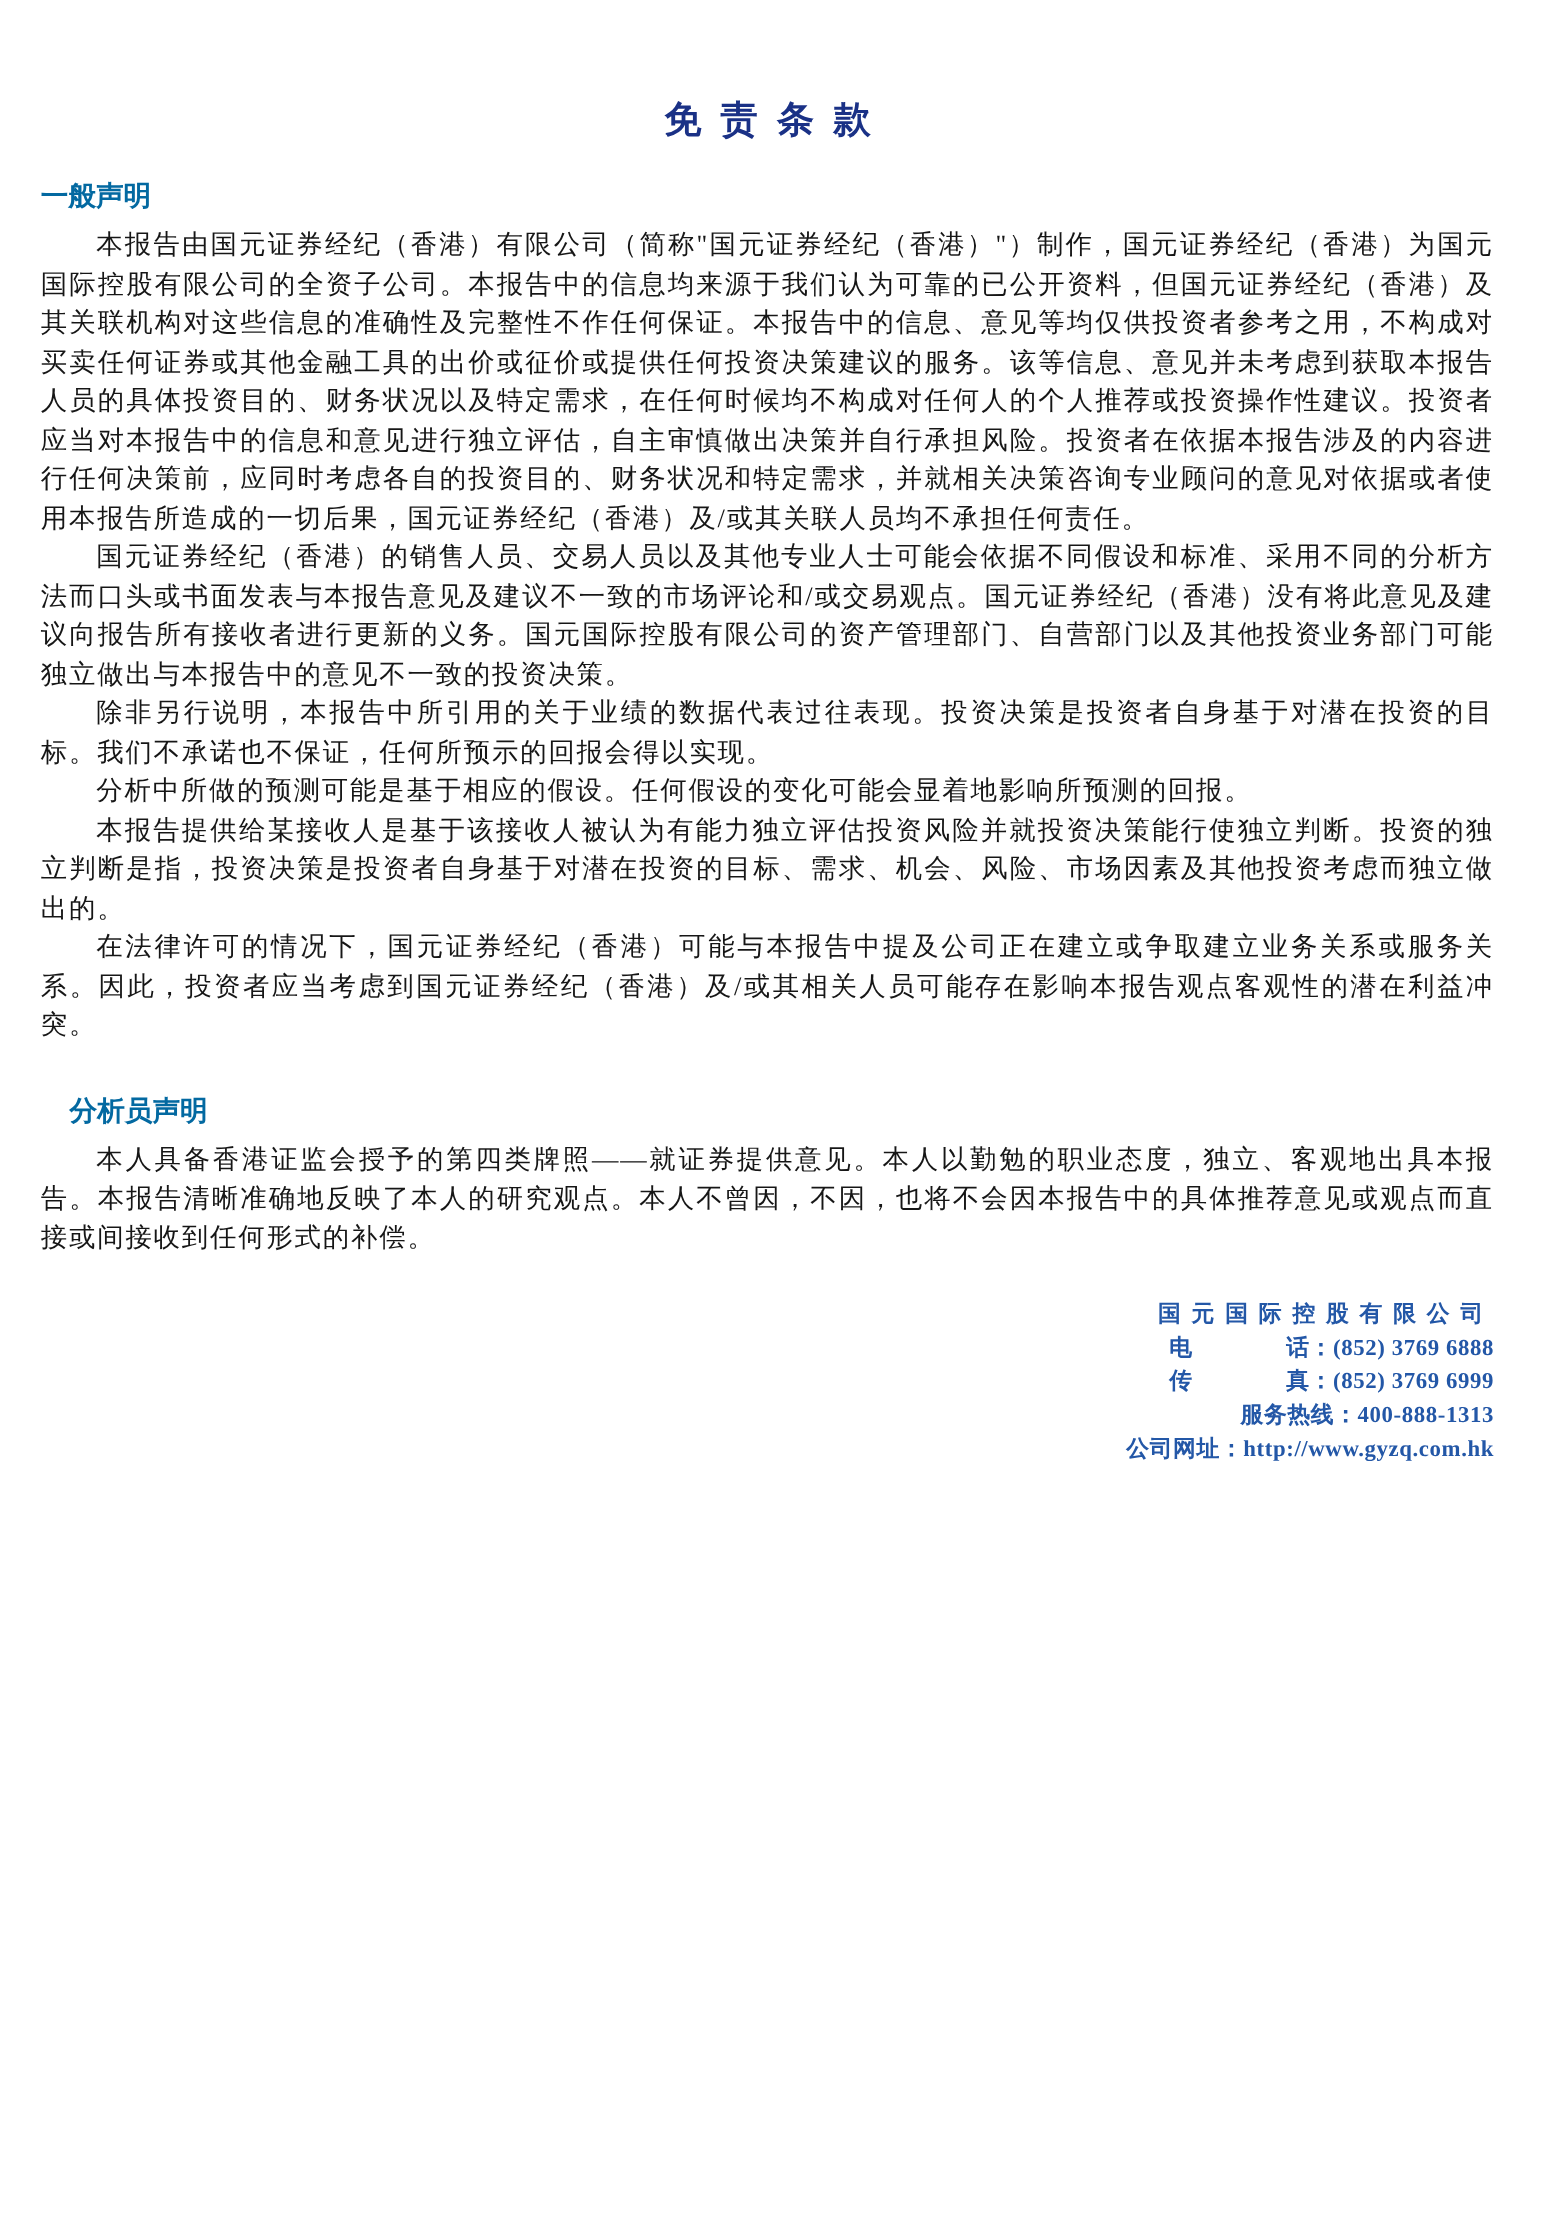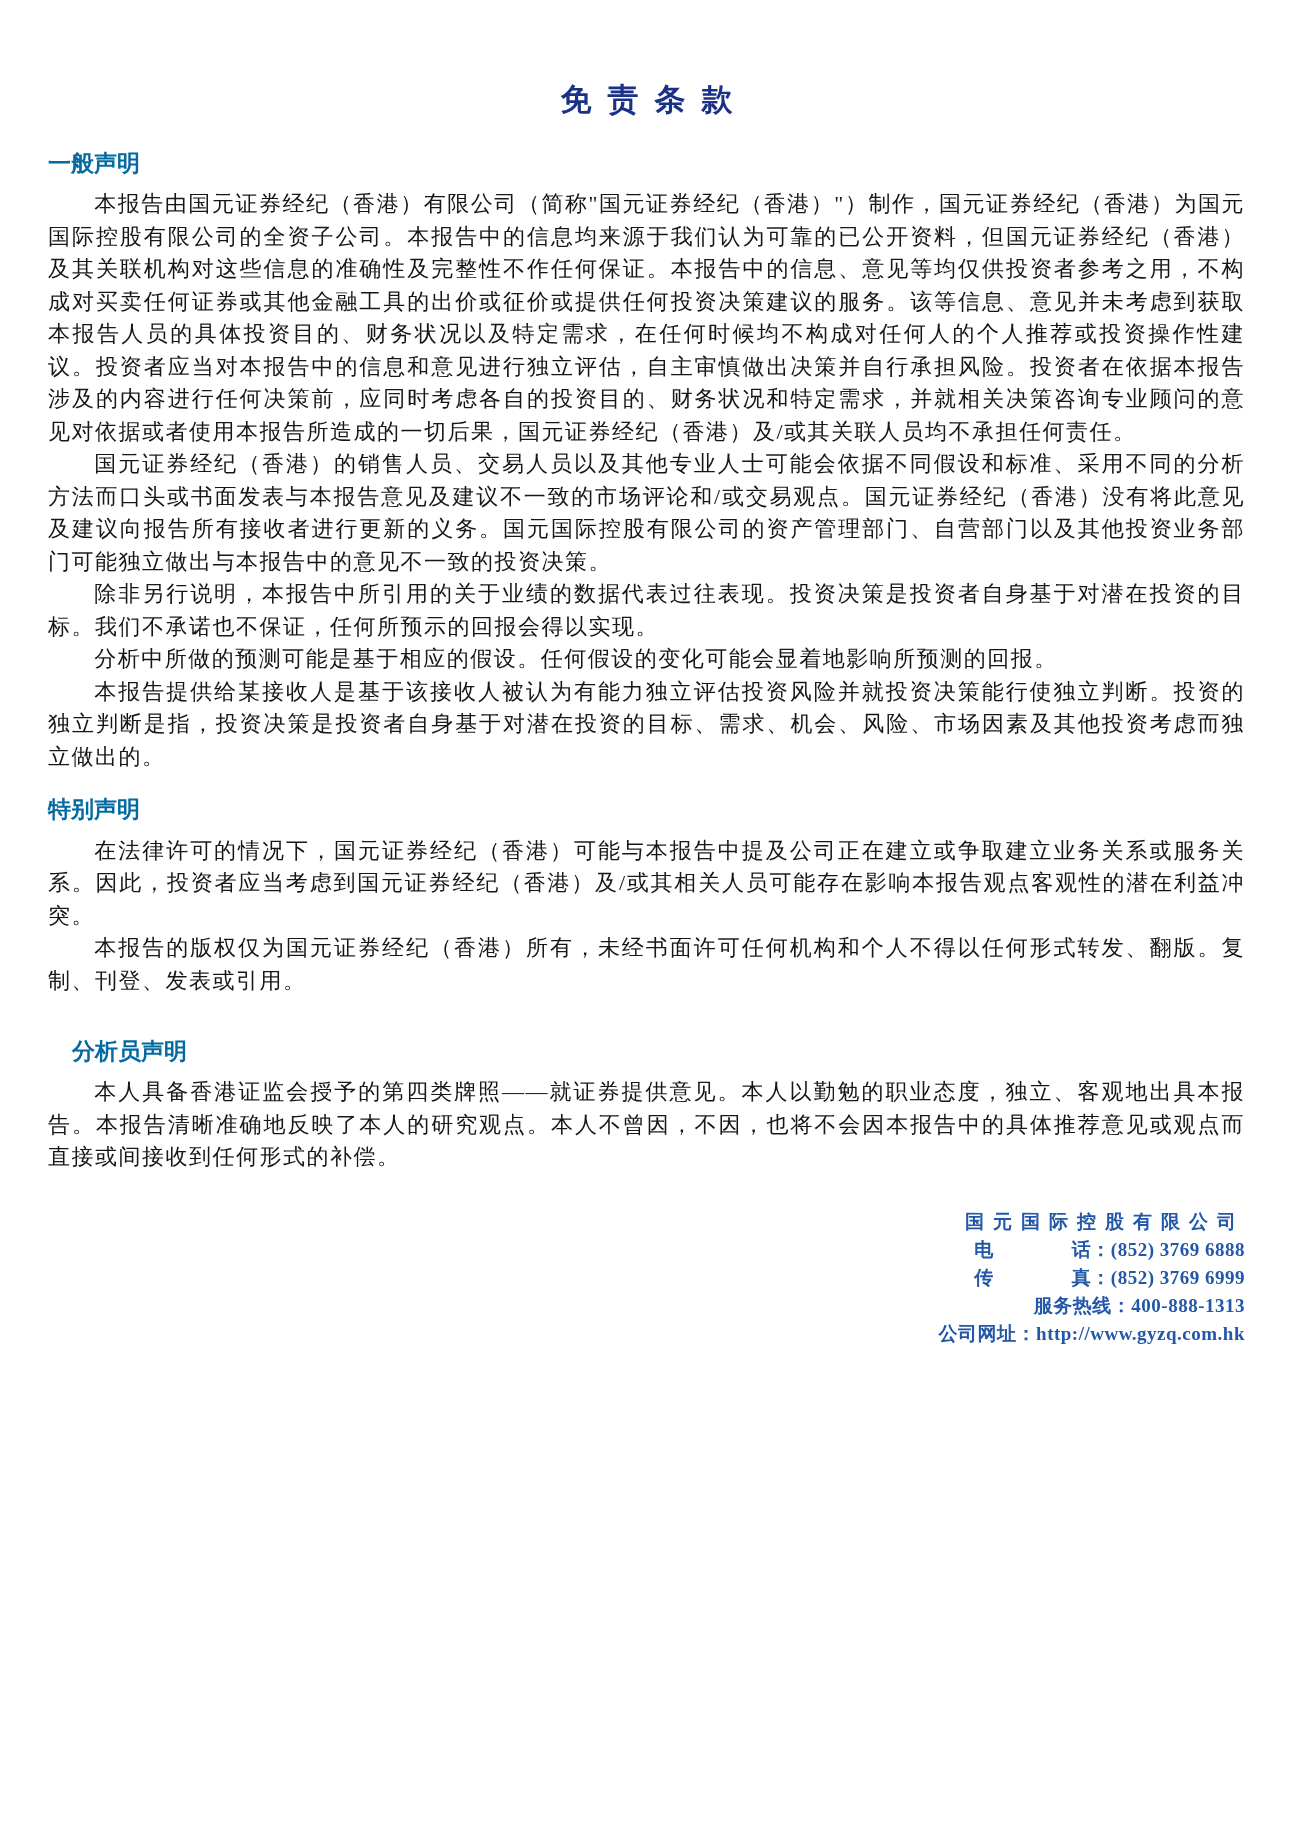--- a/index.html
+++ b/index.html
@@ -7,21 +7,21 @@
     padding: 0;
     background: #ffffff;
   }
   .page {
     position: relative;
     width: 1306px;
     height: 1847px;
     margin: 0 auto;
     background: #ffffff;
     box-sizing: border-box;
-    padding: 84px 61px 0 48px;
+    padding: 84px 61px 0 34px;
     font-family: "Liberation Serif", "DejaVu Serif", serif;
     color: #161616;
     overflow: hidden;
   }
   .doc-title {
     margin: 0 0 36px 0;
     text-align: center;
     font-size: 31px;
     line-height: 1;
     font-weight: bold;
@@ -78,23 +78,21 @@
   <div class="section general">
     <h2 class="section-heading">一般声明</h2>
     <p class="body-par">本报告由国元证券经纪（香港）有限公司（简称"国元证券经纪（香港）"）制作，国元证券经纪（香港）为国元国际控股有限公司的全资子公司。本报告中的信息均来源于我们认为可靠的已公开资料，但国元证券经纪（香港）及其关联机构对这些信息的准确性及完整性不作任何保证。本报告中的信息、意见等均仅供投资者参考之用，不构成对买卖任何证券或其他金融工具的出价或征价或提供任何投资决策建议的服务。该等信息、意见并未考虑到获取本报告人员的具体投资目的、财务状况以及特定需求，在任何时候均不构成对任何人的个人推荐或投资操作性建议。投资者应当对本报告中的信息和意见进行独立评估，自主审慎做出决策并自行承担风险。投资者在依据本报告涉及的内容进行任何决策前，应同时考虑各自的投资目的、财务状况和特定需求，并就相关决策咨询专业顾问的意见对依据或者使用本报告所造成的一切后果，国元证券经纪（香港）及/或其关联人员均不承担任何责任。</p>
     <p class="body-par">国元证券经纪（香港）的销售人员、交易人员以及其他专业人士可能会依据不同假设和标准、采用不同的分析方法而口头或书面发表与本报告意见及建议不一致的市场评论和/或交易观点。国元证券经纪（香港）没有将此意见及建议向报告所有接收者进行更新的义务。国元国际控股有限公司的资产管理部门、自营部门以及其他投资业务部门可能独立做出与本报告中的意见不一致的投资决策。</p>
     <p class="body-par">除非另行说明，本报告中所引用的关于业绩的数据代表过往表现。投资决策是投资者自身基于对潜在投资的目标。我们不承诺也不保证，任何所预示的回报会得以实现。</p>
     <p class="body-par">分析中所做的预测可能是基于相应的假设。任何假设的变化可能会显着地影响所预测的回报。</p>
     <p class="body-par">本报告提供给某接收人是基于该接收人被认为有能力独立评估投资风险并就投资决策能行使独立判断。投资的独立判断是指，投资决策是投资者自身基于对潜在投资的目标、需求、机会、风险、市场因素及其他投资考虑而独立做出的。</p>
   </div>
 
   <div class="section special">
-    <h2 class="section-heading">特别声明</h2>
     <p class="body-par">在法律许可的情况下，国元证券经纪（香港）可能与本报告中提及公司正在建立或争取建立业务关系或服务关系。因此，投资者应当考虑到国元证券经纪（香港）及/或其相关人员可能存在影响本报告观点客观性的潜在利益冲突。</p>
-    <p class="body-par">本报告的版权仅为国元证券经纪（香港）所有，未经书面许可任何机构和个人不得以任何形式转发、翻版。复制、刊登、发表或引用。</p>
   </div>
 
   <div class="section analyst">
     <h2 class="section-heading">分析员声明</h2>
     <p class="body-par">本人具备香港证监会授予的第四类牌照——就证券提供意见。本人以勤勉的职业态度，独立、客观地出具本报告。本报告清晰准确地反映了本人的研究观点。本人不曾因，不因，也将不会因本报告中的具体推荐意见或观点而直接或间接收到任何形式的补偿。</p>
   </div>
 
   <div class="footer">
     <div class="line company">国元国际控股有限公司</div>
     <div class="line">电　　　　话：(852) 3769 6888</div>

